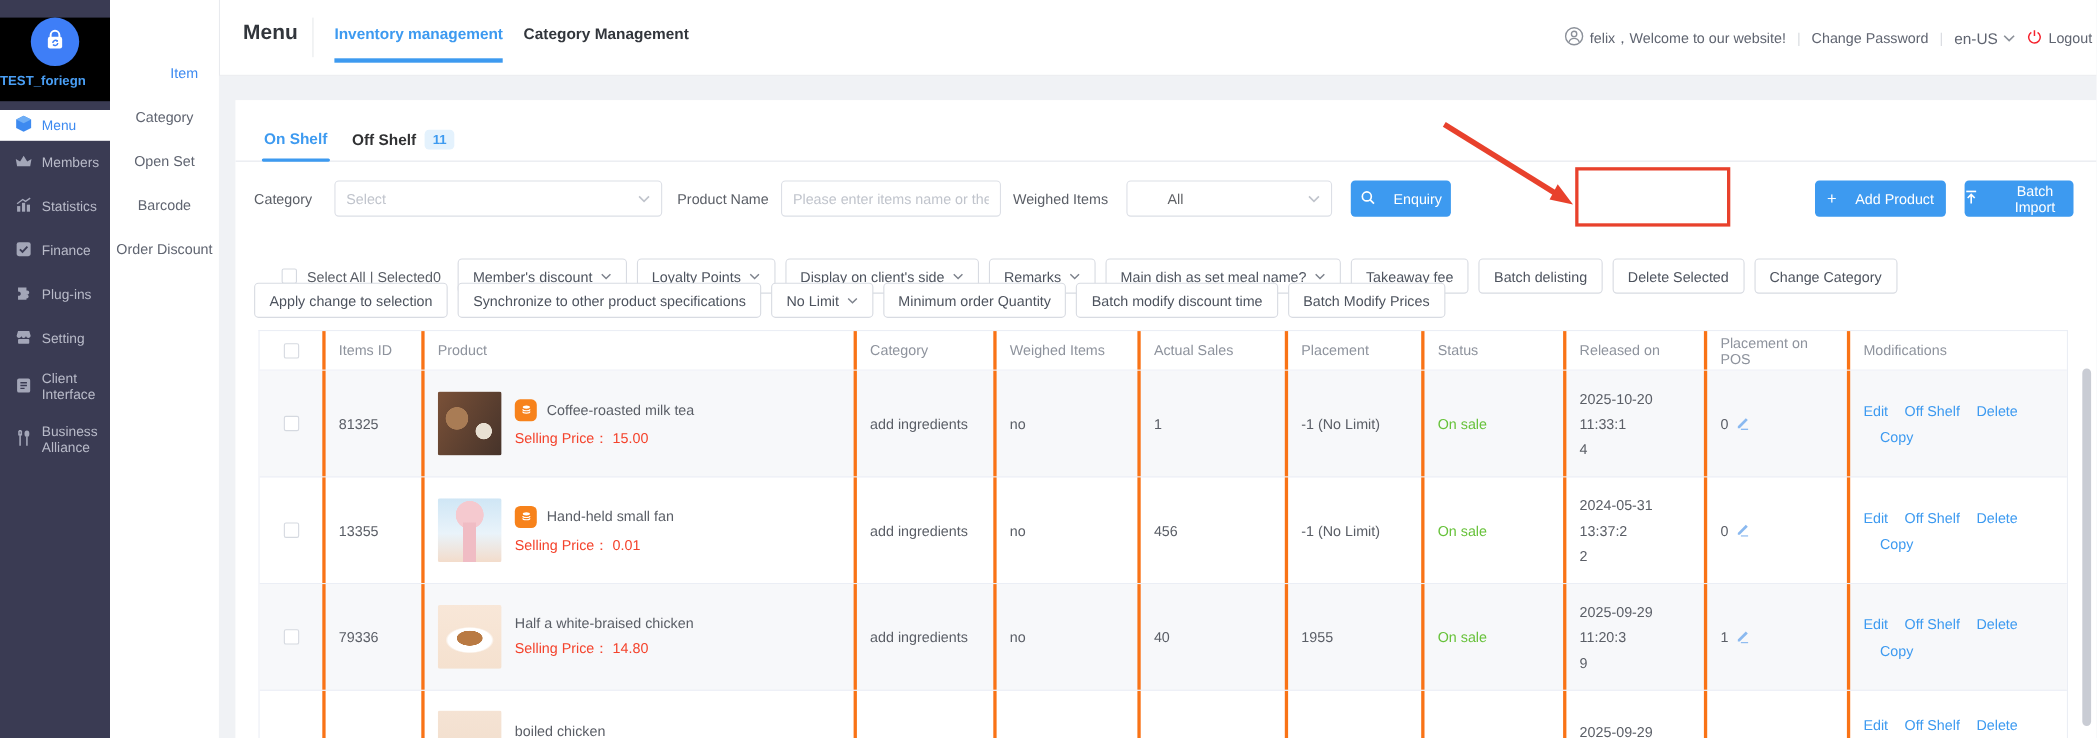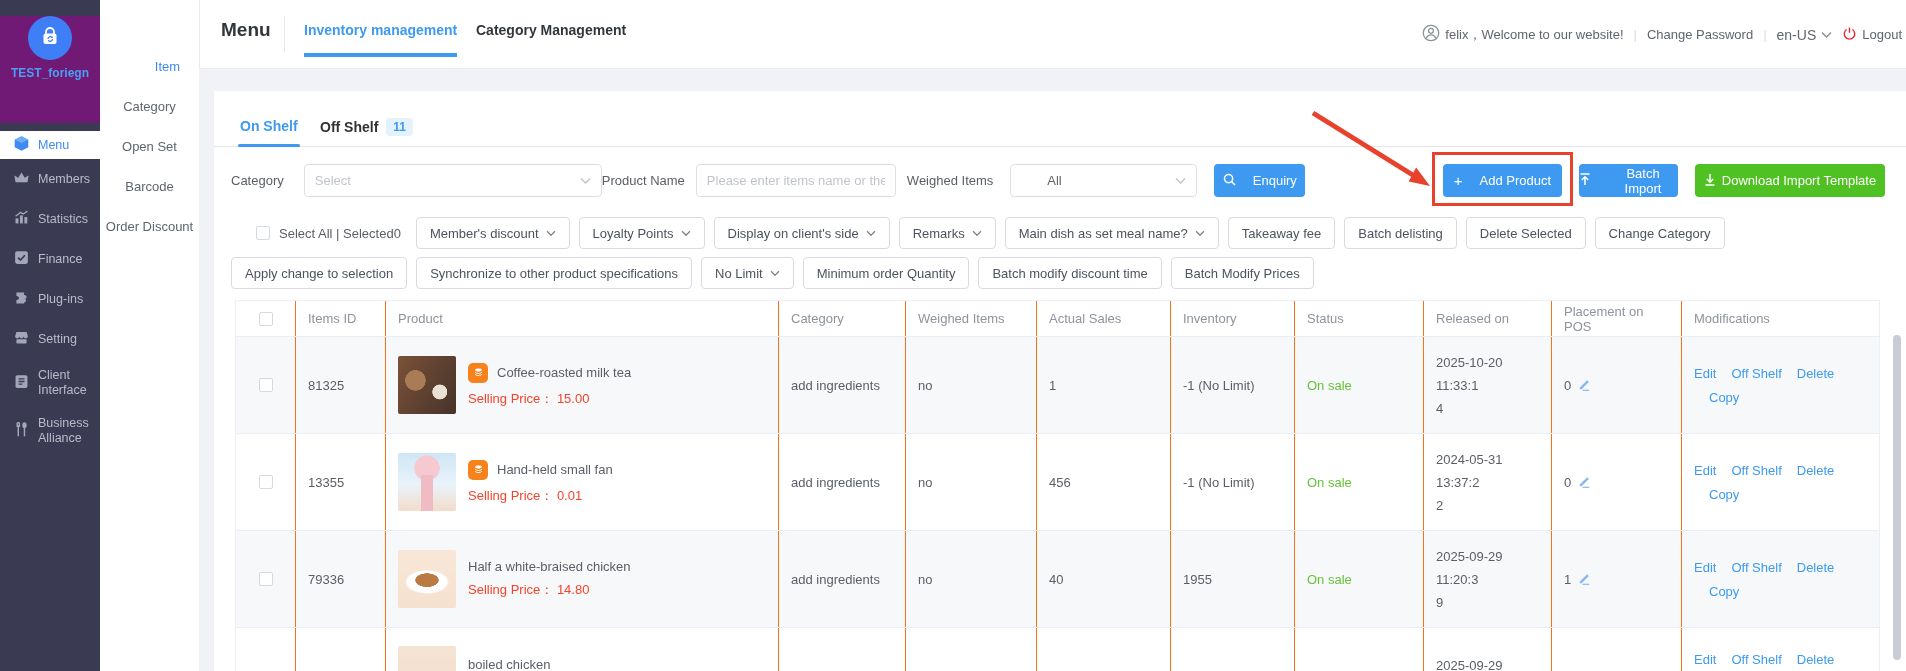--- a/index.html
+++ b/index.html
@@ -1,21 +1,21 @@
 <!DOCTYPE html>
 <html><head>
 <meta charset="utf-8">
 <style>
   * { margin:0; padding:0; box-sizing:border-box; }
   html,body { width:1906px; height:671px; overflow:hidden; }
   body { font-family:"Liberation Sans", sans-serif; background:#f0f2f5; position:relative; color:#606266; }
 
   
   .sidebar { position:absolute; left:0; top:0; width:100px; height:671px; background:#3a3b53; z-index:5; }
-  .logo-block { height:107px; background:#701a75; text-align:center; }
+  .logo-block { height:76px; background:#000000; }
   .logo-circle { width:44px; height:44px; border-radius:50%; background:#3e7ef7; margin:16px auto 6px; display:flex; align-items:center; justify-content:center; }
   .brand-name { color:#4a9ff5; font-size:12px; font-weight:bold; }
   .side-item { height:40px; display:flex; align-items:center; padding-left:13px; color:#b9bbc9; font-size:12.5px; cursor:pointer; gap:8px; }
   .side-item.first { margin-top:8px; }
   .side-item.active { background:#ffffff; color:#3d8af0; height:28px; }
   .side-item.two-line { height:48px; }
   .side-item .lbl { line-height:15px; }
   .side-item svg { flex:0 0 auto; }
 
   
@@ -51,36 +51,36 @@
   .flabel { font-size:13px; color:#5a5e66; }
   .select-box, .input-box { height:33px; border:1px solid #dcdfe6; border-radius:4px; display:flex; align-items:center; padding:0 10px; font-size:13px; background:#fff; }
   .ph { color:#c0c4cc; }
   .select-box .chev { margin-left:auto; }
   .btn-blue { height:33px; background:#3d9af0; color:#fff; border:none; border-radius:4px; font-size:13px; display:flex; align-items:center; justify-content:center; gap:17px; cursor:pointer; font-family:"Liberation Sans",sans-serif; }
   .btn-green { height:33px; background:#4fc122; color:#fff; border:none; border-radius:4px; font-size:13px; display:flex; align-items:center; justify-content:center; gap:6px; cursor:pointer; font-family:"Liberation Sans",sans-serif; }
   .top-actions { position:absolute; top:73px; right:21px; display:flex; gap:17px; }
 
   
   .bulk-row { position:absolute; left:17px; display:flex; align-items:center; gap:9px; height:32px; }
-  .bulk1 { top:126px; left:42px; }
+  .bulk1 { top:144px; left:42px; }
   .bulk2 { top:166px; }
   .sel-all { display:flex; align-items:center; gap:9px; font-size:13px; color:#5a5e66; margin-right:6px; }
   .cb { width:14px; height:14px; border:1px solid #d5d9e0; border-radius:2px; background:#fff; display:inline-block; cursor:pointer; }
   .btn-plain { height:32px; background:#fff; border:1px solid #d8dbe2; border-radius:4px; color:#4d535e; font-size:13px; display:flex; align-items:center; padding:0 13px; gap:7px; cursor:pointer; white-space:nowrap; font-family:"Liberation Sans",sans-serif; }
   .chev { display:inline-flex; }
 
   
   .ptable { position:absolute; left:21px; top:209px; width:1645px; border:1px solid #ebeef5; border-bottom:none; }
   .trow { display:grid; grid-template-columns:60px 90px 393px 127px 131px 134px 124px 129px 128px 130px 199px; border-bottom:1px solid #ebeef5; }
   .trow.head { height:36px; }
   .trow.body { height:97px; }
   .trow.tint { background:#f7f8fa; }
   .trow.cut { height:44px; border-bottom:none; overflow:hidden; }
   .trow.cut .cell { height:97px; }
-  .cell { border-right:1px solid #f97316; display:flex; align-items:center; padding:0 12px; font-size:13px; color:#5a5e66; overflow:hidden; }
+  .cell { border-right:3px solid #f97316; display:flex; align-items:center; padding:0 12px; font-size:13px; color:#5a5e66; overflow:hidden; }
   .cell:last-child { border-right:none; }
   .cell.center-cb { justify-content:center; padding:0; }
   .head .cell { color:#8e939d; }
   .status-on { color:#67c23a; }
   .released div { line-height:23px; }
   .prod-cell { gap:12px; }
   .pimg { width:58px; height:58px; border-radius:2px; flex:0 0 auto; }
   .img-coffee { background:radial-gradient(circle at 72% 62%, #e9e1d3 0 13%, rgba(0,0,0,0) 14%),radial-gradient(circle at 30% 42%, #a97c55 0 19%, rgba(0,0,0,0) 20%),linear-gradient(120deg,#7a5138,#46332a); }
   .img-fan { background:linear-gradient(90deg, rgba(0,0,0,0) 40%, #f0bcc4 40% 60%, rgba(0,0,0,0) 60%) 0 22px/100% 36px no-repeat,radial-gradient(circle at 50% 26%, #f5c9cf 0 24%, rgba(0,0,0,0) 25%),linear-gradient(180deg,#cfe6f5,#e9f3fa 55%, #f3dccb); }
   .img-chicken { background:radial-gradient(ellipse 12px 7px at 50% 52%, #b97a43 0 95%, rgba(0,0,0,0) 100%),radial-gradient(ellipse 22px 12px at 50% 55%, #ffffff 0 90%, rgba(0,0,0,0) 100%),linear-gradient(#f8e7d8,#f5e1cf); }
@@ -236,21 +236,21 @@
   <div class="filter-row">
     <span class="flabel">Category</span>
     <div class="select-box" style="width:298px; margin-left:20px;">
       <span class="ph">Select</span>
       <span class="chev">
           <svg width="11" height="8" viewBox="0 0 11 8">
             <path d="M1 1.5 5.5 6 10 1.5" fill="none" stroke="#c0c4cc" stroke-width="1.5"></path>
           </svg>
         </span>
     </div>
-    <span class="flabel" style="">Product Name</span>
+    <span class="flabel" style="margin-left:14px;">Product Name</span>
     <div class="input-box" style="width:200px; margin-left:11px;">
       <span class="ph" style="white-space:nowrap; overflow:hidden;">Please enter items name or the</span>
     </div>
     <span class="flabel" style="margin-left:11px;">Weighed Items</span>
     <div class="select-box" style="width:187px; margin-left:17px;padding-left:36px;">
       <span>All</span>
       <span class="chev">
           <svg width="11" height="8" viewBox="0 0 11 8">
             <path d="M1 1.5 5.5 6 10 1.5" fill="none" stroke="#c0c4cc" stroke-width="1.5"></path>
           </svg>
@@ -270,27 +270,20 @@
       <span style="font-size:15px; line-height:1;">+</span>
       <span>Add Product</span>
     </button>
     <button class="btn-blue" style="width:99px;">
       <span><svg width="12" height="13" viewBox="0 0 12 13">
             <path d="M1.5 1h9" stroke="#fff" stroke-width="1.5"></path>
             <path d="M6 12V4M2.8 7 6 3.8 9.2 7" fill="none" stroke="#fff" stroke-width="1.5"></path>
           </svg></span>
       <span>Batch Import</span>
     </button>
-    <button class="btn-green" style="width:190px;">
-      <span><svg width="12" height="13" viewBox="0 0 12 13">
-            <path d="M6 1v8M2.8 6 6 9.2 9.2 6" fill="none" stroke="#fff" stroke-width="1.5"></path>
-            <path d="M1.5 12h9" stroke="#fff" stroke-width="1.5"></path>
-          </svg></span>
-      <span>Download Import Template</span>
-    </button>
   </div>
 
   <div class="bulk-row bulk1">
     <span class="sel-all">
       <span class="cb"></span>
       <span>Select All | Selected0</span>
     </span>
     <button class="btn-plain">
         <span>Member's discount</span>
         <span class="chev">
@@ -356,21 +349,21 @@
   <div class="ptable">
     <div class="trow head">
       <div class="cell center-cb">
           <span class="cb"></span>
         </div>
       <div class="cell">Items ID</div>
       <div class="cell">Product</div>
       <div class="cell">Category</div>
       <div class="cell">Weighed Items</div>
       <div class="cell">Actual Sales</div>
-      <div class="cell">Inventory</div>
+      <div class="cell">Placement</div>
       <div class="cell">Status</div>
       <div class="cell">Released on</div>
       <div class="cell">Placement on POS</div>
       <div class="cell">Modifications</div>
     </div>
 
     <div class="trow body tint">
       <div class="cell center-cb">
           <span class="cb"></span>
         </div>

